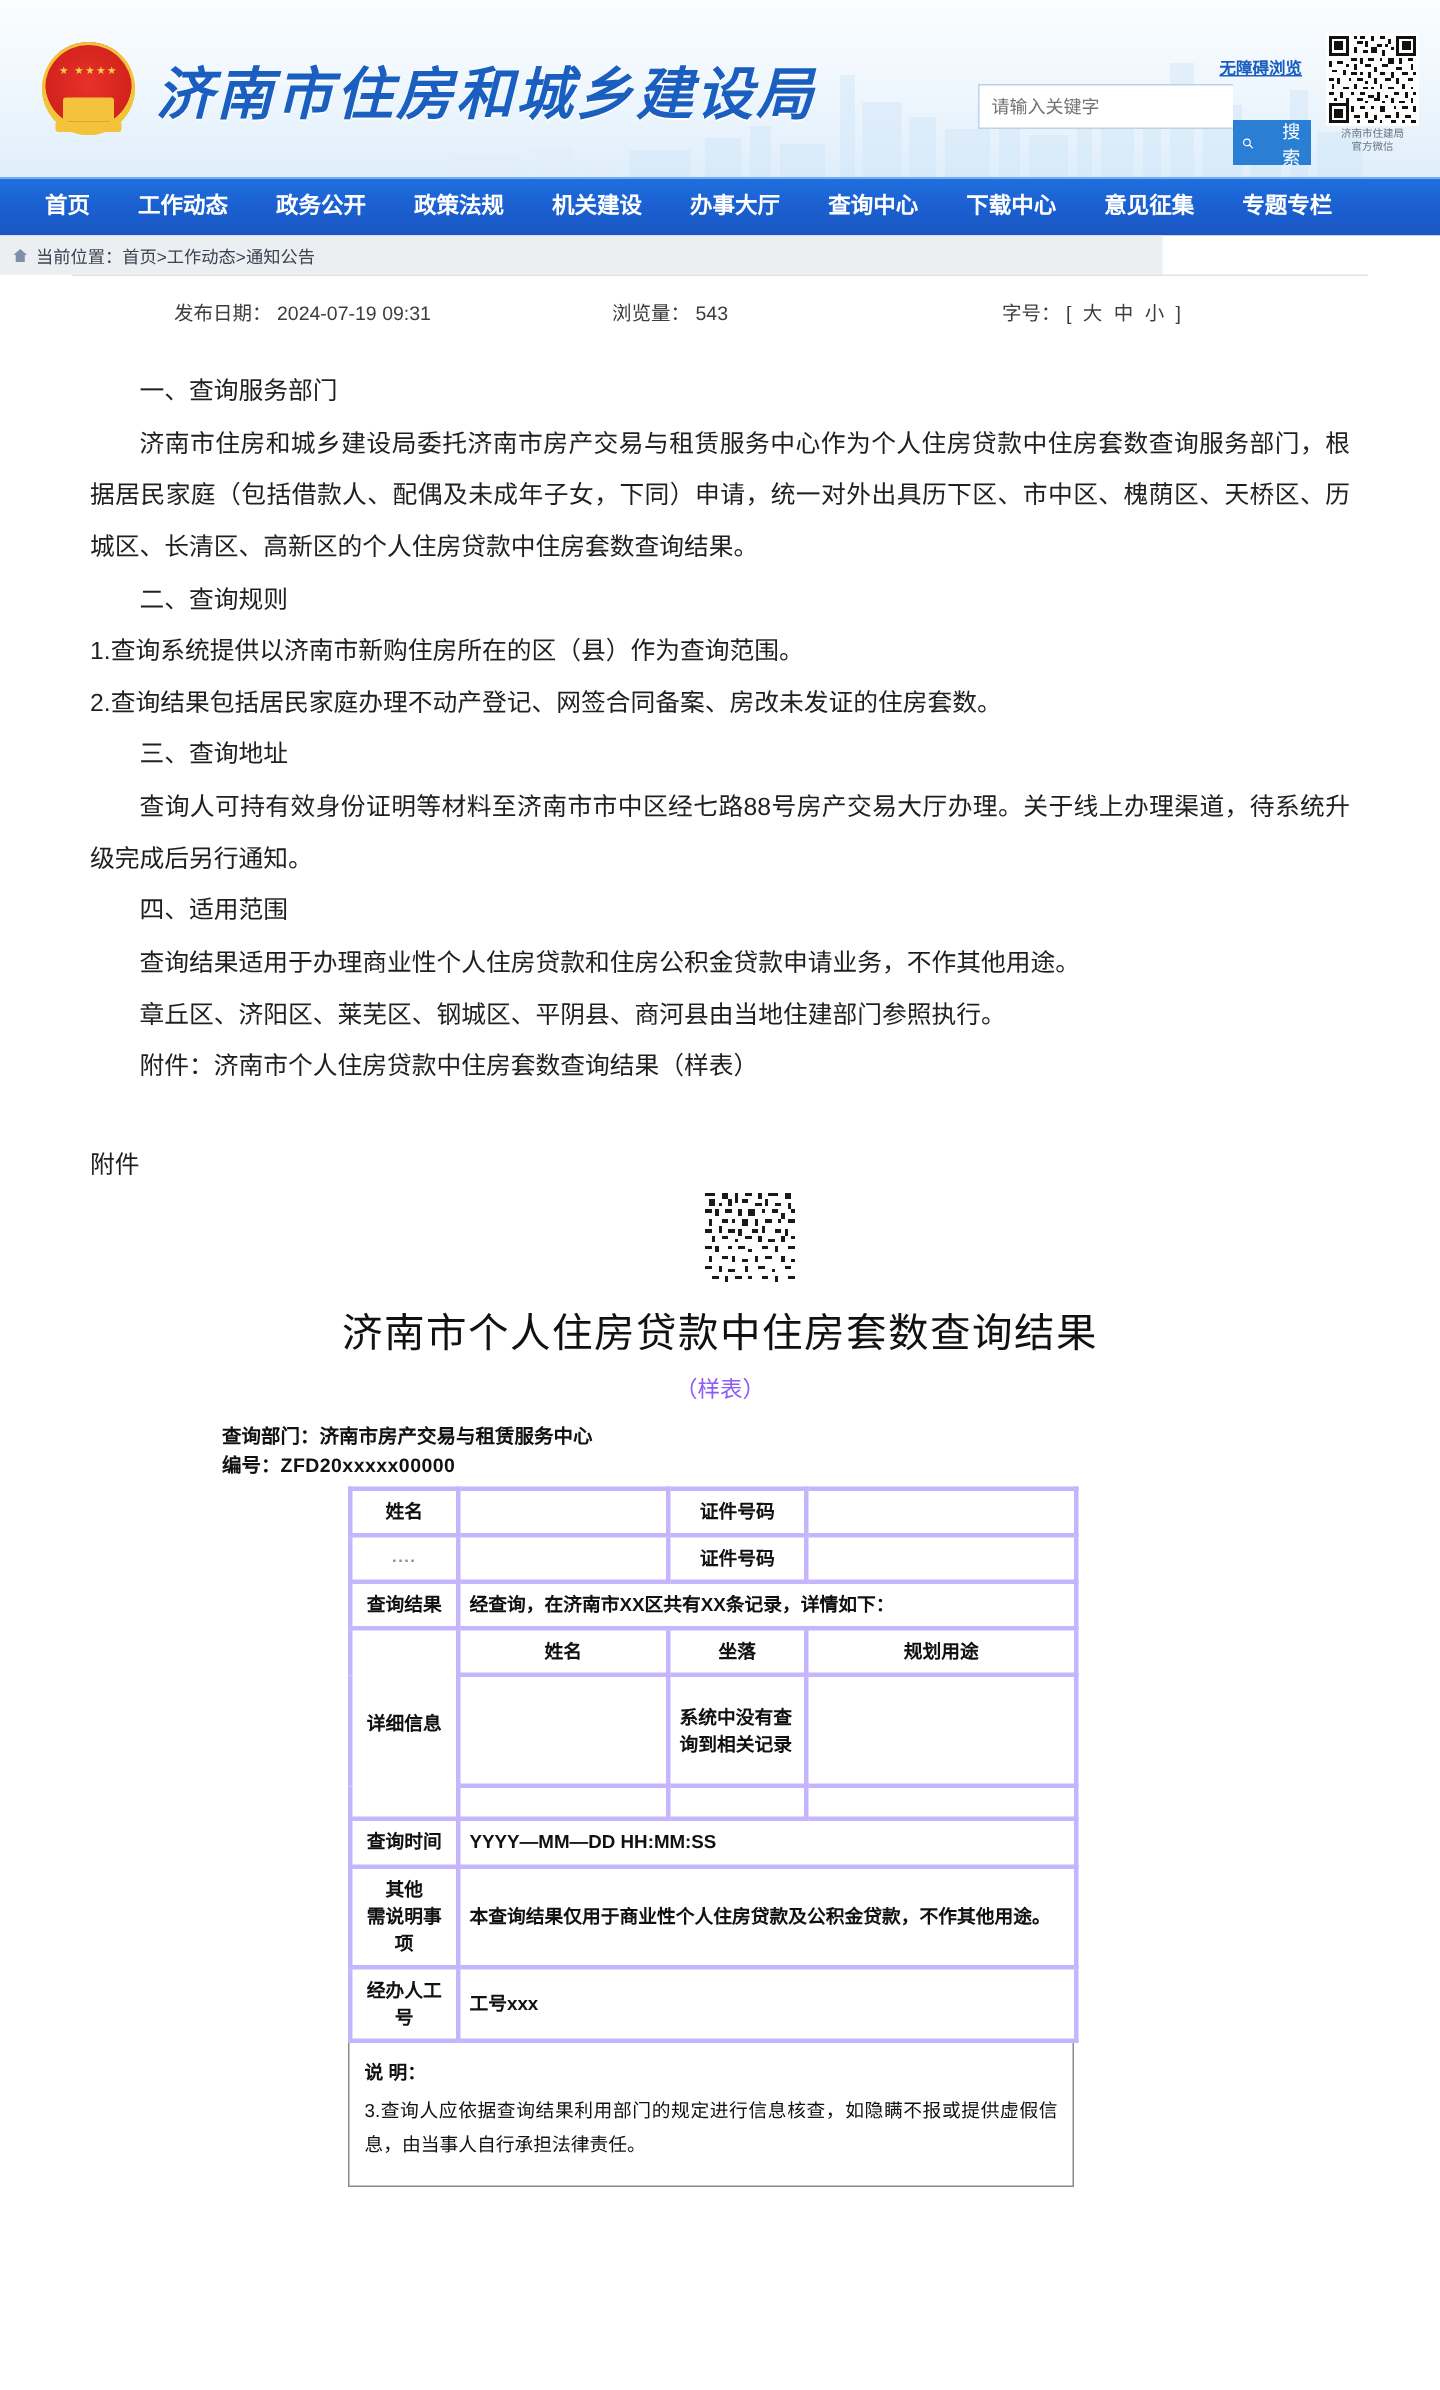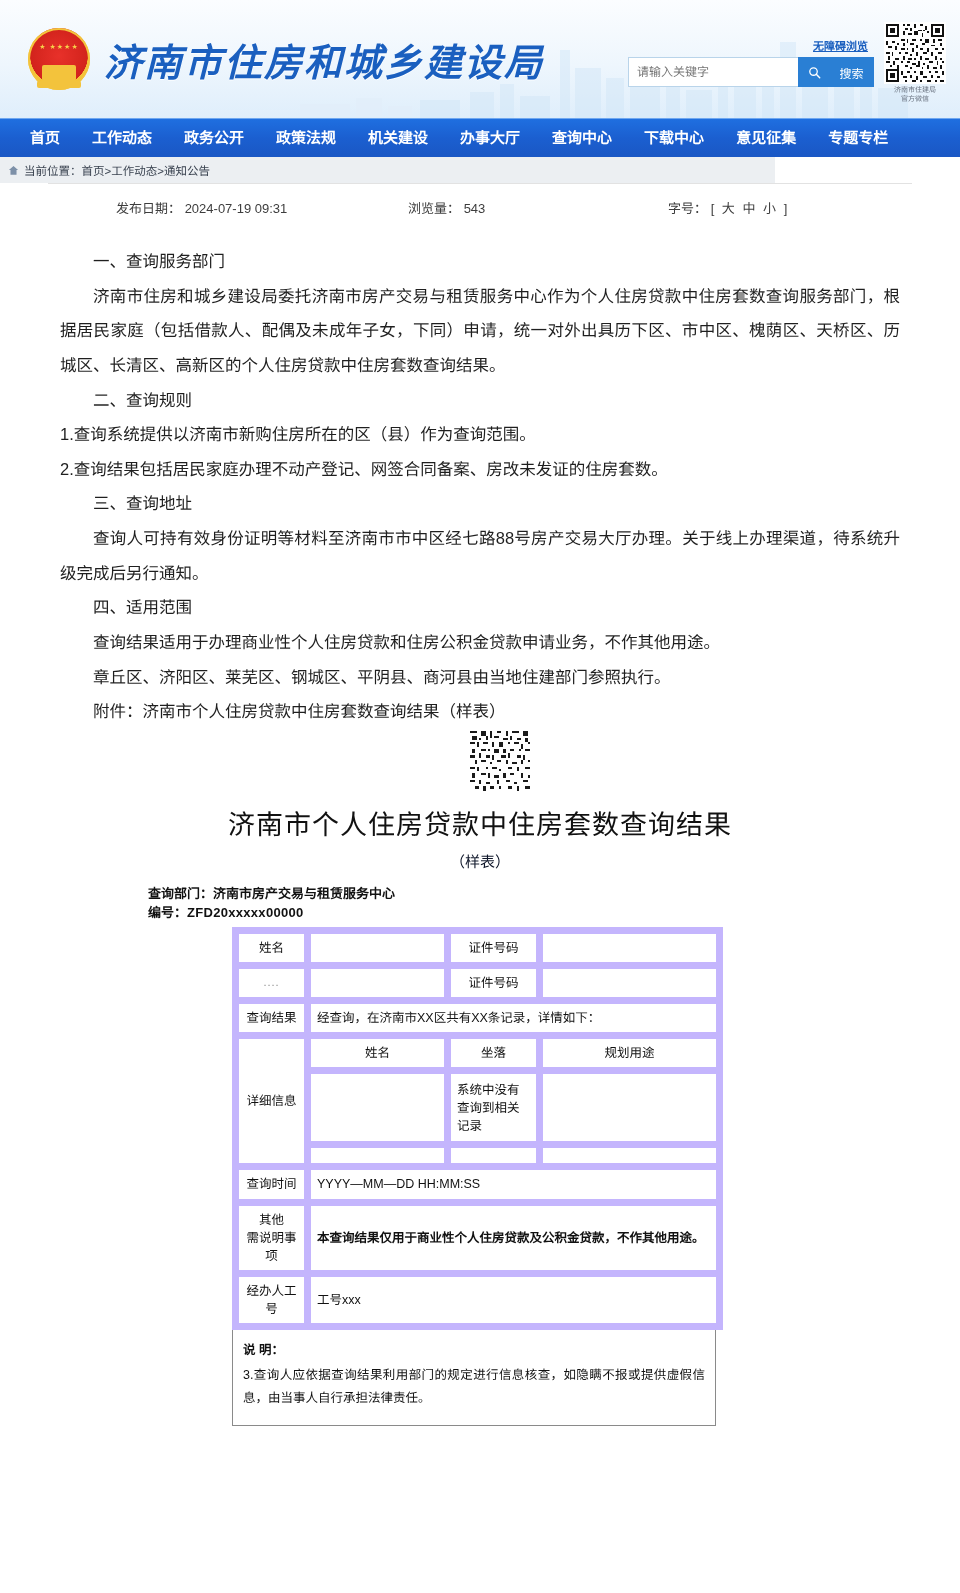--- a/index.html
+++ b/index.html
@@ -64,23 +64,24 @@
     display:inline-block;
   }
   .search-box{display:flex;align-items:flex-start;height:30px;padding-left:36px;}
   .search-input{
     width:170px;height:30px;box-sizing:border-box;
     border:1px solid #b9d4ea;border-right:none;background:#fff;
     padding:0 8px;font-size:12px;color:#9aa6b1;outline:none;
     font-family:"Liberation Sans",sans-serif;
   }
   .search-btn{
-    width:76px;height:30px;border:none;background:#2a7fd4;color:#fff;
+    width:52px;height:30px;border:none;background:#2a7fd4;color:#fff;
     font-size:12px;cursor:pointer;display:flex;align-items:center;justify-content:center;gap:18px;
     font-family:"Liberation Sans",sans-serif;
+    margin-top:24px;
   }
   .search-btn svg{display:block;}
   .qr-zone{text-align:center;padding-top:8px;}
   .qr{width:62px;height:62px;display:block;}
   .qr-caption{font-size:7px;color:#6a7380;line-height:1.25;margin-top:2px;width:62px;}
 
   
   .nav{
     height:38px;background:linear-gradient(180deg,#1f6fe0 0%,#1b5fd0 50%,#1a57c4 100%);
     display:flex;align-items:center;
@@ -136,40 +137,41 @@
     position:relative;
     padding:0 0 28px 0;
   }
   .attach-qr-holder{display:flex;justify-content:center;}
   .attach-qr{width:64px;height:64px;display:block;margin:0 0 0 40px;}
   .doc-title{
     text-align:center;font-size:27px;font-weight:normal;color:#111;
     margin-top:10px;letter-spacing:1px;
     font-family:"DejaVu Sans","Liberation Sans",sans-serif;
   }
-  .doc-sub{text-align:center;font-size:15px;color:#0f172a;margin-top:8px;}
+  .doc-sub{text-align:center;font-size:15px;color:#8b5cf6;margin-top:8px;}
   .doc-headrow{
     display:flex;font-size:13px;color:#111;font-weight:bold;
     margin:12px 0 6px 0;padding-left:148px;flex-direction:column;
   }
   .doc-headrow .dept{width:250px;font-weight:bold;}
   .doc-headrow .code{font-weight:bold;}
   .doc-headrow .code b{letter-spacing:.3px;}
 
   table.form{
     border-collapse:collapse;
     width:484px;margin:0 auto 0 232px;
     font-size:12.5px;color:#111;
     table-layout:fixed;
   }
   table.form td{
-    border:7px solid #c4b5fd;
+    border:3px solid #c4b5fd;
     padding:5px 6px;
     vertical-align:middle;
     line-height:1.45;
+    font-weight:bold;
   }
   td.lbl-c{text-align:center;}
   td.center{text-align:center;}
   .row-h{height:26px;}
   .dots{color:#8d8d8d;letter-spacing:1px;font-size:11px;}
   .detail-label{text-align:center;}
   .note-strong{font-weight:bold;font-size:12.5px;}
   .two-line{line-height:1.35;text-align:center;}
   .explain{
     border:1px solid #8a8a8a;border-top:none;
@@ -404,20 +406,21 @@
       <p>1.查询系统提供以济南市新购住房所在的区（县）作为查询范围。</p>
       <p>2.查询结果包括居民家庭办理不动产登记、网签合同备案、房改未发证的住房套数。</p>
       <p class="p-head">三、查询地址</p>
       <p class="p-indent">查询人可持有效身份证明等材料至济南市市中区经七路88号房产交易大厅办理。关于线上办理渠道，待系统升级完成后另行通知。</p>
       <p class="p-head">四、适用范围</p>
       <p class="p-indent">查询结果适用于办理商业性个人住房贷款和住房公积金贷款申请业务，不作其他用途。</p>
       <p class="p-indent">章丘区、济阳区、莱芜区、钢城区、平阴县、商河县由当地住建部门参照执行。</p>
       <p class="p-indent">附件：济南市个人住房贷款中住房套数查询结果（样表）</p>
     </div>
 
+    <div class="attach-label">附件</div>
   </div>
 
   <div class="attach">
 
     <div class="attach-qr-holder">
       <svg class="attach-qr" viewBox="0 0 29 29" shape-rendering="crispEdges">
         <rect width="29" height="29" fill="#fff"></rect>
         <g fill="#1a1a1a">
           <rect x="1" y="1" width="3" height="1"></rect>
             <rect x="6" y="1" width="2" height="2"></rect>

